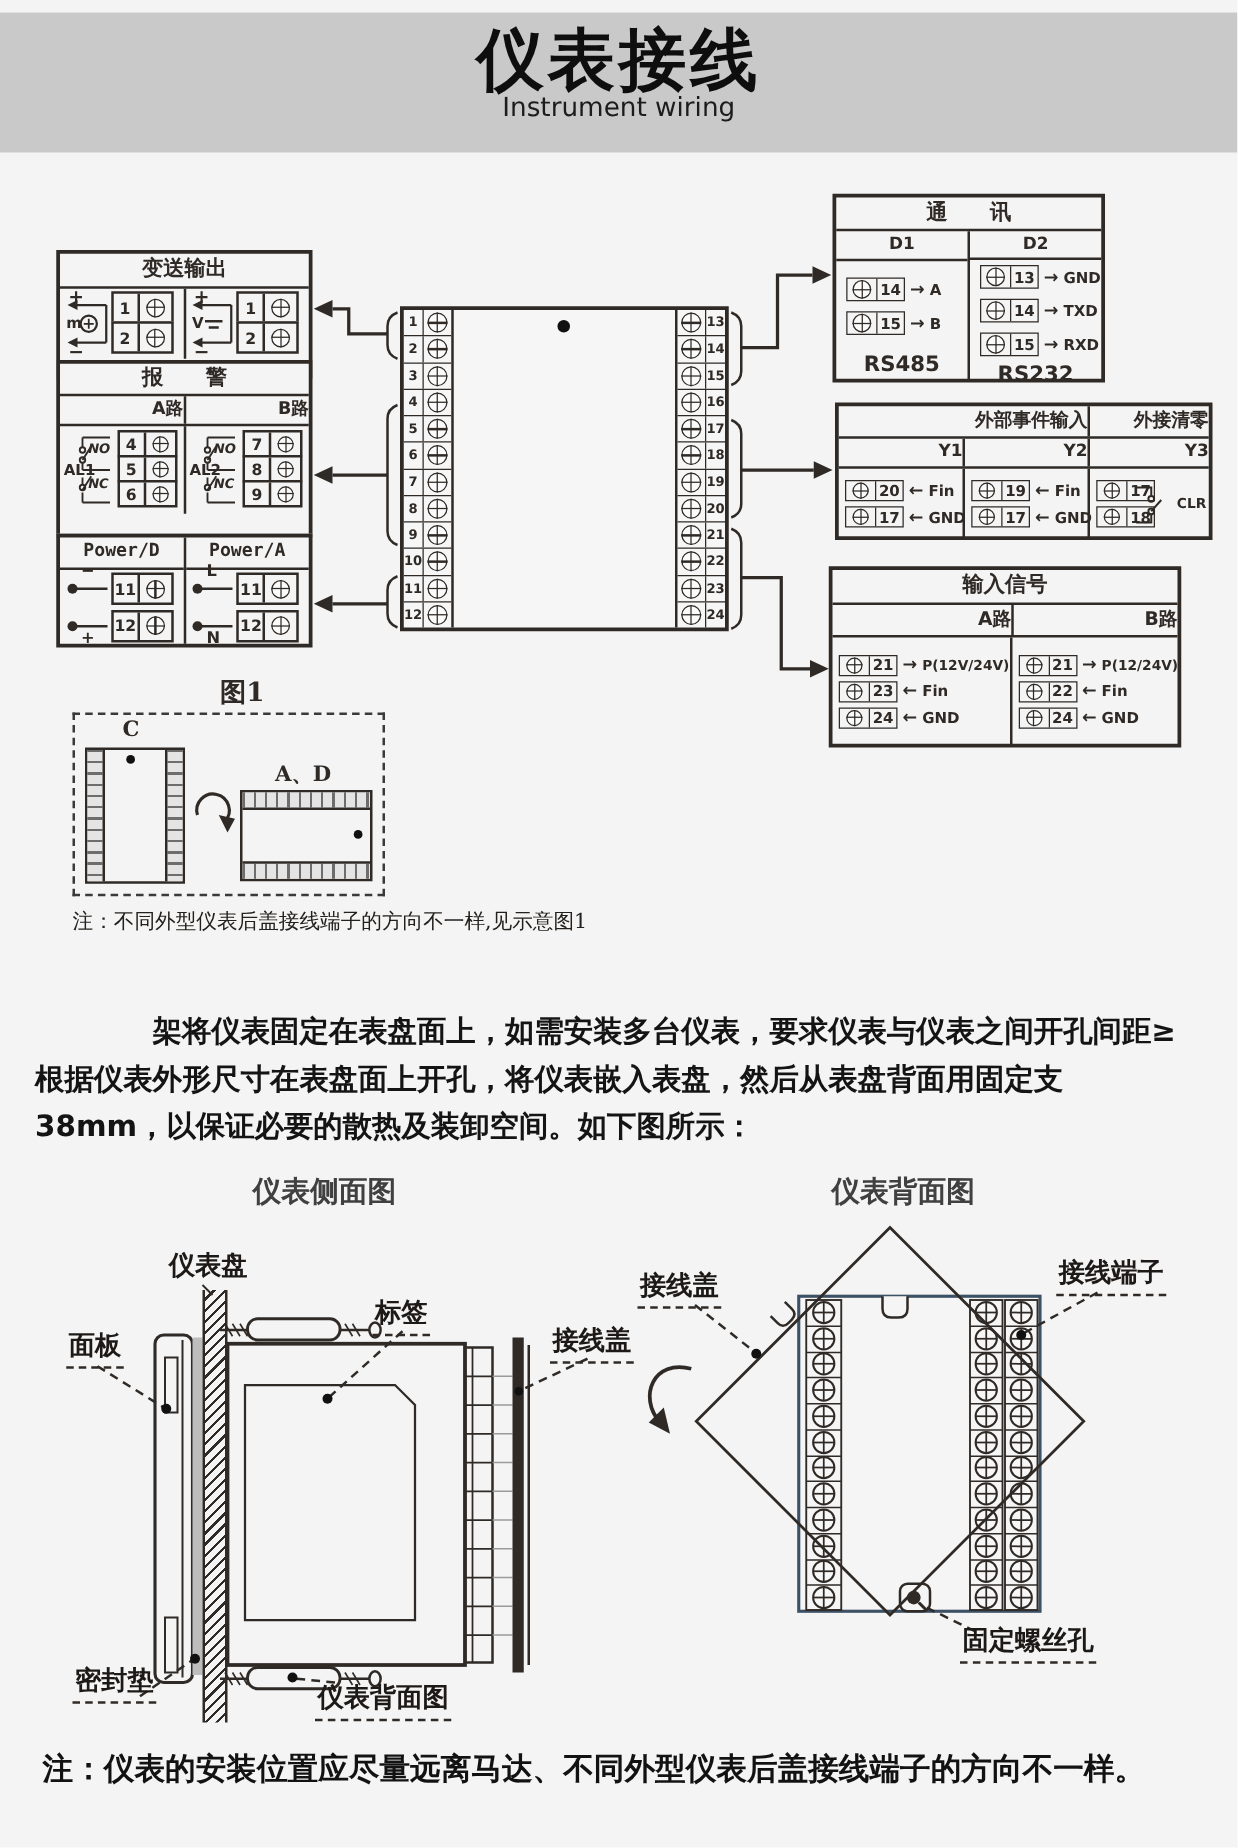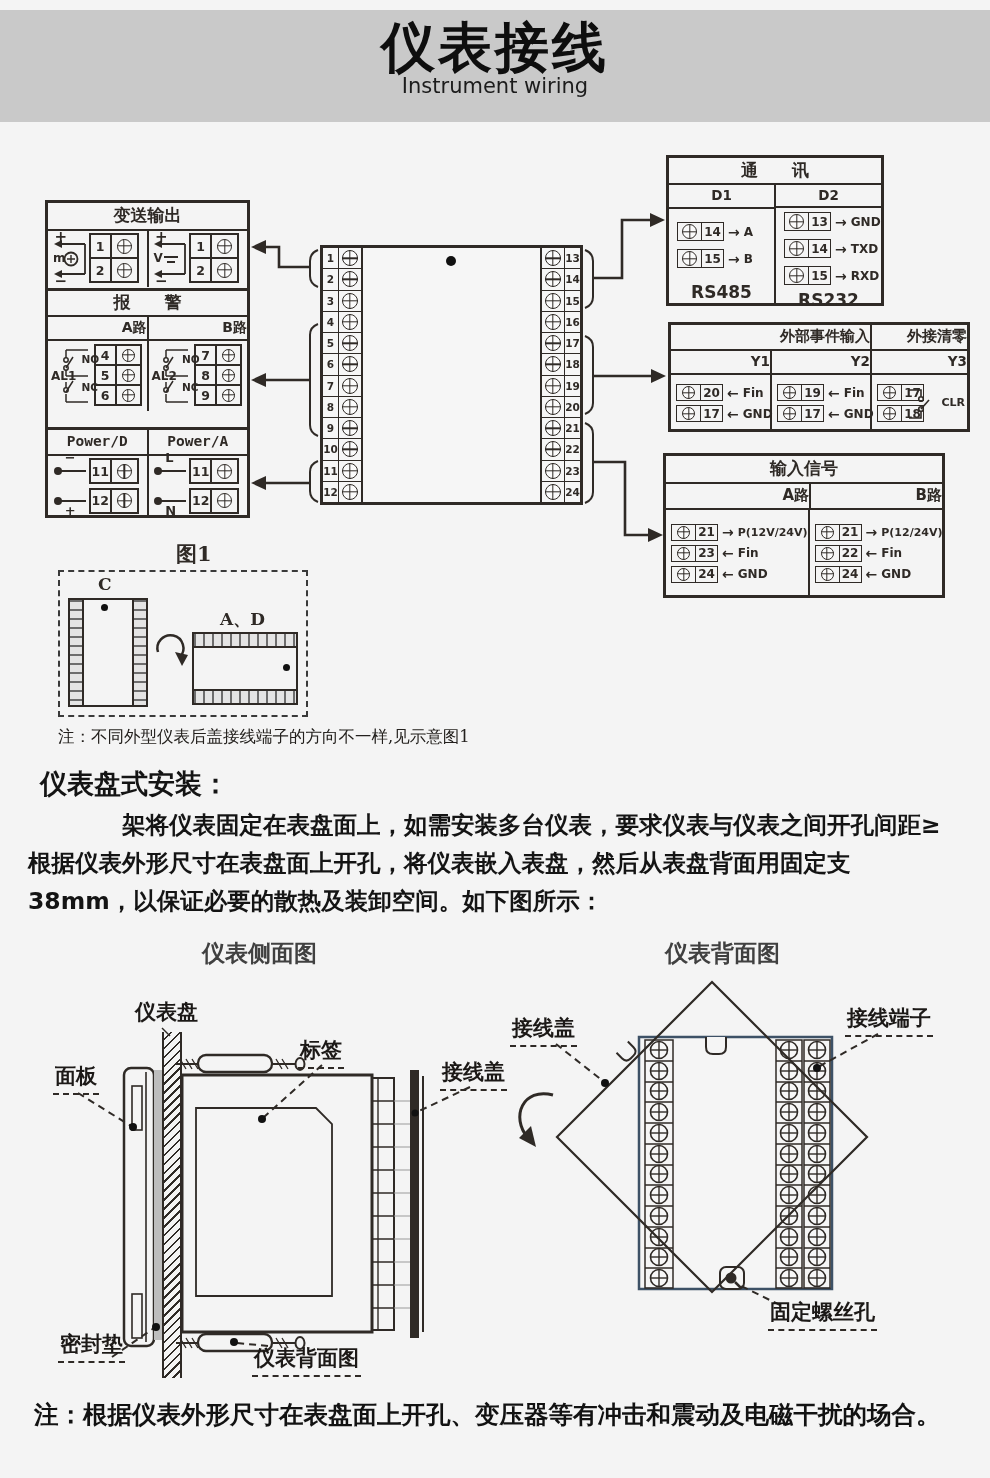--- a/index.html
+++ b/index.html
@@ -43,21 +43,21 @@
   .circuit .unit{position:absolute;left:5px;top:20px;font-size:12px;font-weight:bold;}
   .csym{position:relative;width:40px;height:54px;}
   .csym .pm{position:absolute;font-size:15px;font-weight:bold;left:6px;}
   .csym .pm.top{top:-4px;} .csym .pm.bot{bottom:-4px;}
   .tstack{display:flex;flex-direction:column;justify-content:center;}
   
   .abody{display:flex;height:70px;}
   .achan{flex:1;position:relative;display:flex;align-items:center;justify-content:flex-end;padding-right:5px;}
   .achan .al{position:absolute;left:3px;top:50%;transform:translateY(-50%);font-size:12px;font-weight:bold;}
   .sw{position:relative;width:36px;height:64px;}
-  .sw .no,.sw .nc{position:absolute;left:24px;font-size:10.5px;font-weight:bold;}
+  .sw .no,.sw .nc{position:absolute;left:13px;font-size:10.5px;font-weight:bold;font-style:italic;}
   .sw .no{top:9px;} .sw .nc{top:37px;}
   
   .pcols{display:flex;height:100%;}
   .pcol{flex:1;display:flex;flex-direction:column;}
   .phdr{height:24px;line-height:23px;border-bottom:2.5px solid var(--ink);text-align:center;font-weight:bold;font-size:14.5px;font-family:"DejaVu Sans Mono",monospace;}
   .prow{display:flex;align-items:center;justify-content:center;height:29px;position:relative;margin-top:1px;}
   .wseg{position:relative;width:30px;height:2px;background:var(--ink);margin-right:3px;}
   .wseg .wdot{position:absolute;left:-2px;top:-3px;width:8px;height:8px;border-radius:50%;background:var(--ink);}
   .wseg .psym{position:absolute;left:9px;font-size:13px;font-weight:bold;}
   .psym.up{top:-20px;} .psym.dn{top:3px;}
@@ -845,21 +845,20 @@
     <div class="bdot" style="left:31px;top:4px"></div>
   </div>
   <div class="figlab" style="left:220px;top:608px">A、D</div>
   <div class="figrect" style="left:192px;top:632px;width:106px;height:73px">
     <div class="stripH top"></div>
     <div class="stripH bot"></div>
     <div class="bdot" style="right:6px;top:30px"></div>
   </div>
   <div class="fignote" style="left:58px;top:726px">注：不同外型仪表后盖接线端子的方向不一样,见示意图1</div>
 
-  <div class="insthead" style="left:40px;top:766px">仪表盘式安装：</div>
   <div class="para" style="left:28px;top:806px">
 
   <div class="pline">架将仪表固定在表盘面上，如需安装多台仪表，要求仪表与仪表之间开孔间距≥</div>
       <div class="pline">根据仪表外形尺寸在表盘面上开孔，将仪表嵌入表盘，然后从表盘背面用固定支</div>
       <div class="pline">38mm，以保证必要的散热及装卸空间。如下图所示：</div>
     </div>
 
   <div class="vtitle" style="left:202px;top:938px">仪表侧面图</div>
   <div class="vtitle" style="left:665px;top:938px">仪表背面图</div>
 
@@ -868,15 +867,15 @@
   <div class="dlab" style="left:298px;top:1036px">标签</div>
   <div class="dlab" style="left:440px;top:1058px">接线盖</div>
   <div class="dlab" style="left:58px;top:1330px">密封垫</div>
   <div class="dlab" style="left:252px;top:1344px">仪表背面图</div>
   <div class="wall" style="left:162px;top:1032px;height:346px"></div>
 
   <div class="dlab" style="left:510px;top:1014px">接线盖</div>
   <div class="dlab" style="left:845px;top:1004px">接线端子</div>
   <div class="dlab" style="left:768px;top:1298px">固定螺丝孔</div>
 
-  <div class="botnote" style="left:34px;top:1398px">注：根据仪表外形尺寸在表盘面上开孔、变压器等有冲击和震动及电磁干扰的场合。</div>
+  <div class="botnote" style="left:34px;top:1398px">注：仪表的安装位置应尽量远离马达、不同外型仪表后盖接线端子的方向不一样。</div>
 
 </div>
 
 </body></html>

